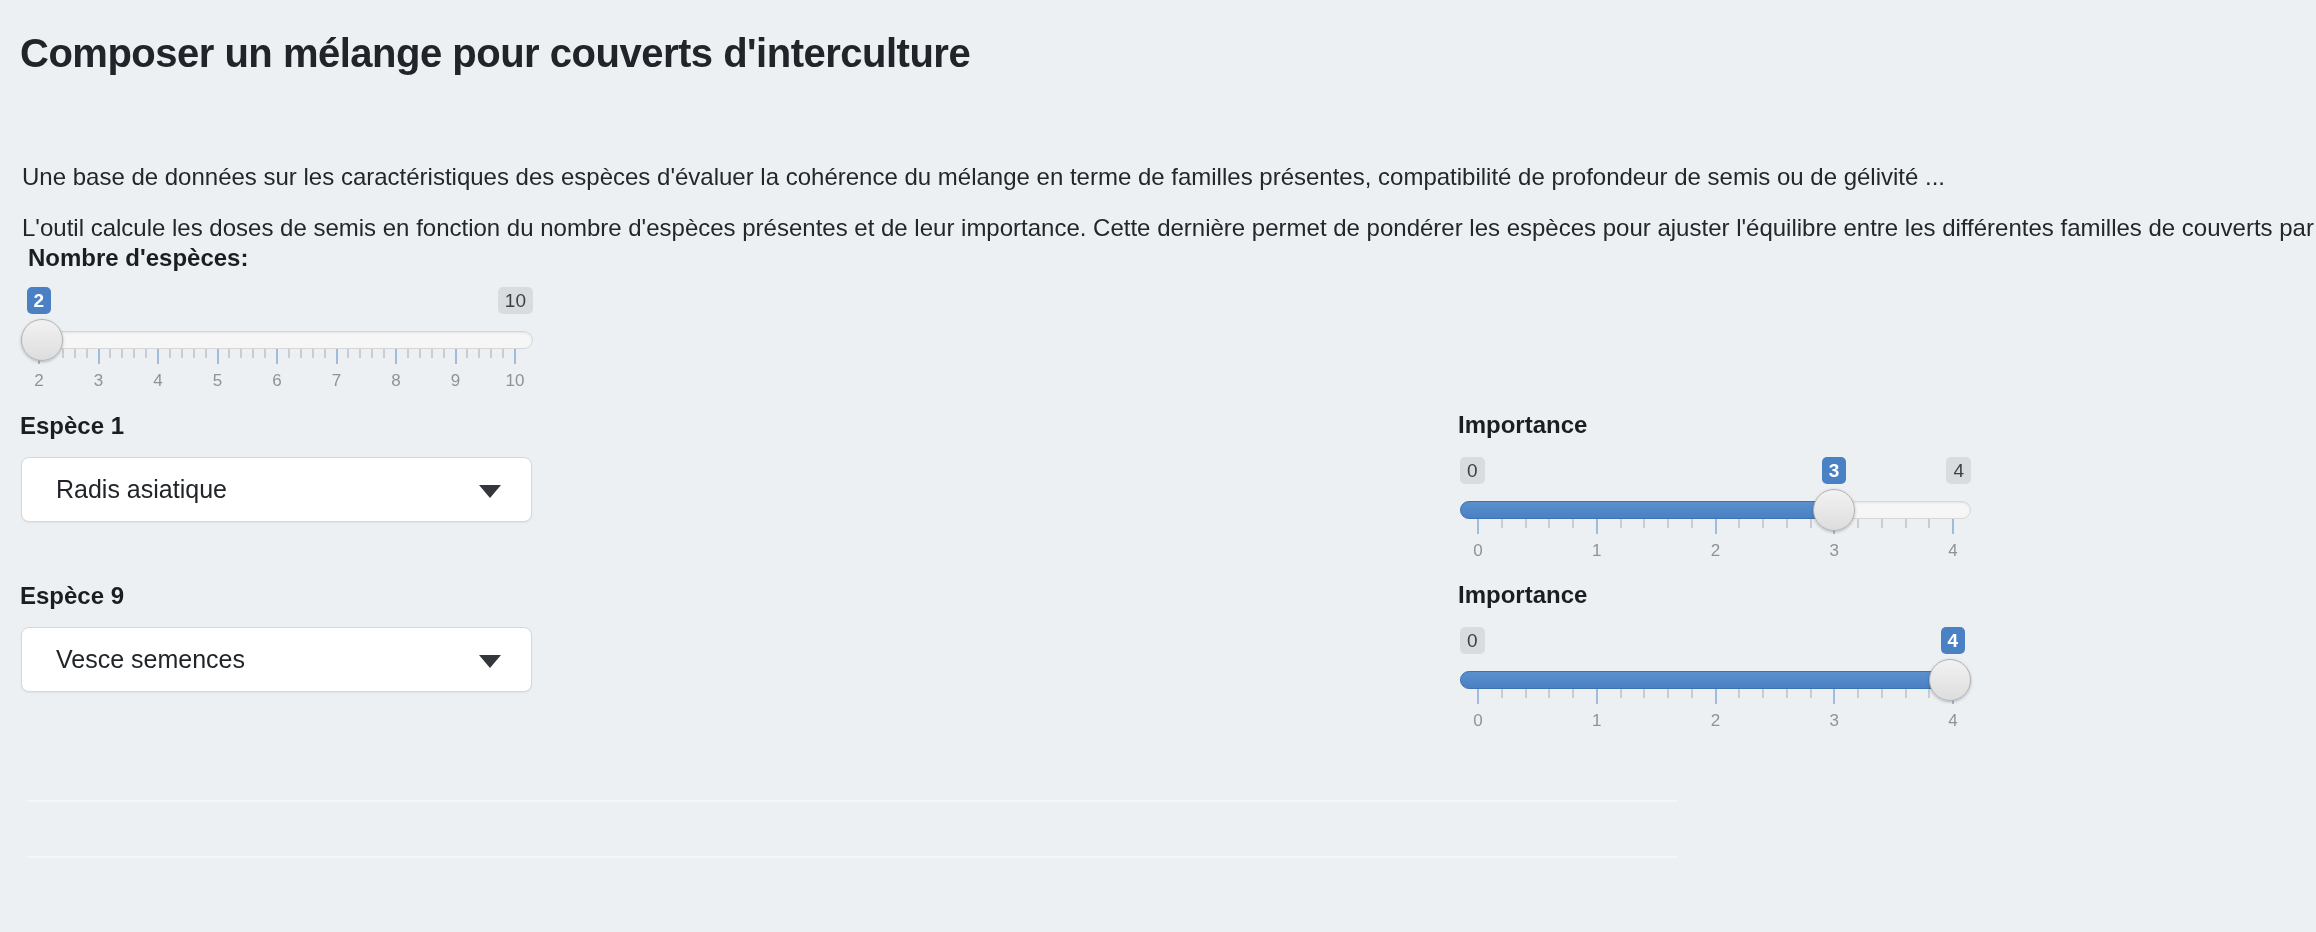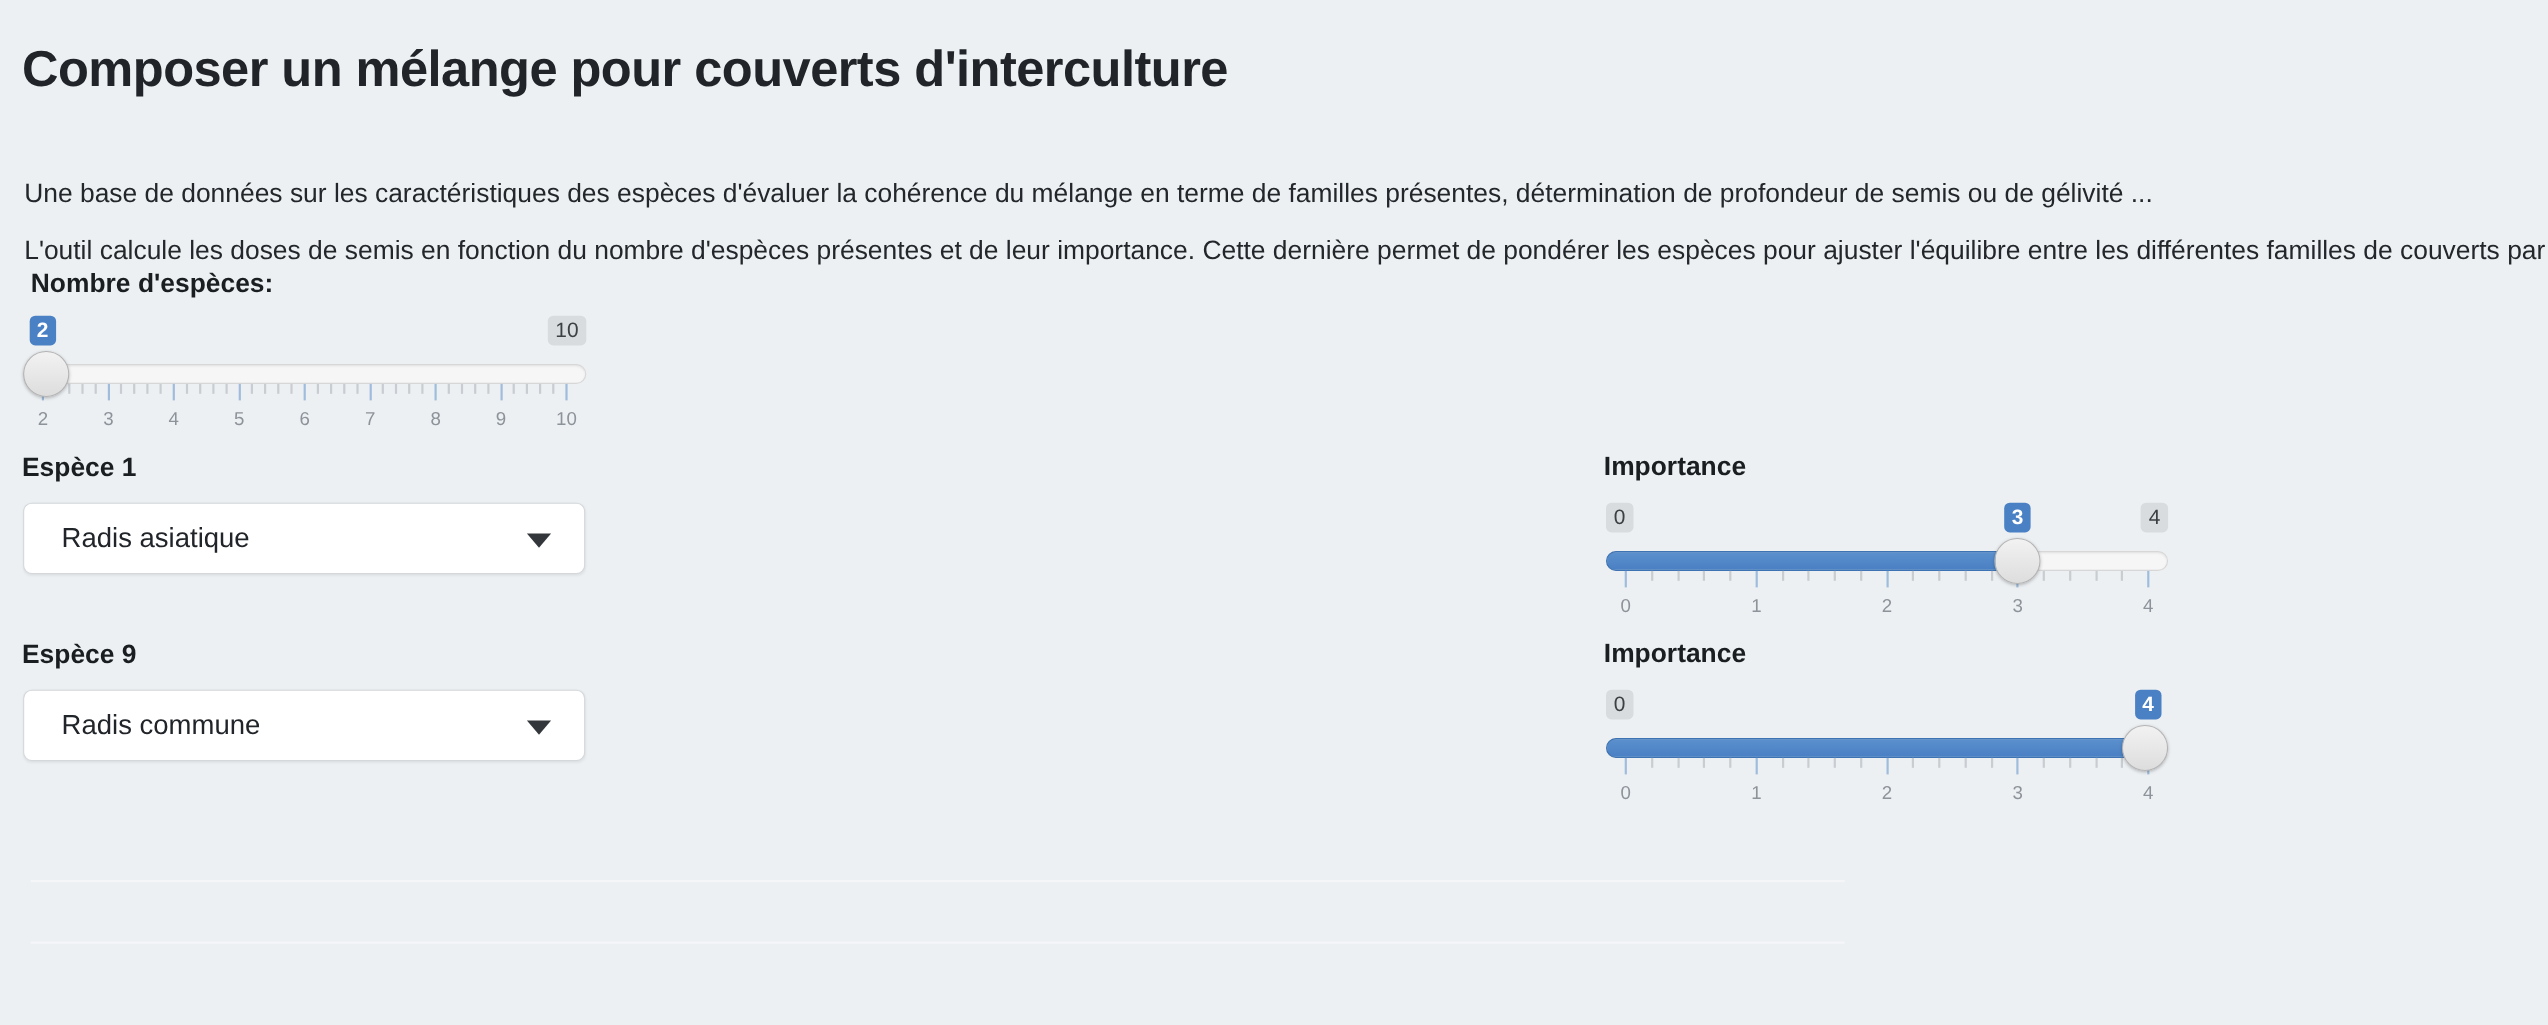--- a/index.html
+++ b/index.html
@@ -1,19 +1,19 @@
 <!DOCTYPE html>
 <html><head>
 <meta charset="utf-8">
 <style>
   html,body{margin:0;padding:0;}
   body{background:#edf0f3;font-family:"Liberation Sans","DejaVu Sans",sans-serif;}
   .page{position:relative;width:2316px;height:932px;background:#edf0f3;overflow:hidden;}
 
-  .title{position:absolute;left:20px;top:4px;font-size:46px;font-weight:600;color:#212529;letter-spacing:-0.5px;}
+  .title{position:absolute;left:20px;top:4px;font-size:40px;font-weight:600;color:#212529;letter-spacing:-0.5px;}
   .para{position:absolute;left:22px;font-size:24px;color:#23272b;white-space:nowrap;}
   .p1{top:88px;} .p2{top:139px;} .p3{top:190px;}
 
   .field-label{position:absolute;font-size:24px;font-weight:700;color:#1b1e21;white-space:nowrap;}
 
   
   .slider{position:absolute;height:110px;}
   .irs-badge{position:absolute;top:0;height:27px;line-height:27px;padding:0 7px;border-radius:5px;font-size:19px;white-space:nowrap;}
   .irs-badge.blue{background:#4a80c4;color:#ffffff;font-weight:700;}
   .irs-badge.gray{background:#d9dcdf;color:#3c4043;}
@@ -33,21 +33,21 @@
   .tbl{position:absolute;left:28px;top:745px;width:1660px;height:185px;}
   .tr-divider{position:absolute;left:0;width:1649px;height:2px;background:#f4f6f8;}
 </style>
 </head>
 <body>
 
 <div class="page">
 
   <h1 class="title">Composer un mélange pour couverts d'interculture</h1>
 
-  <p class="para p2">Une base de données sur les caractéristiques des espèces d'évaluer la cohérence du mélange en terme de familles présentes, détermination de profondeur de semis ou de gélivité ...</p>
+  <p class="para p2">Une base de données sur les caractéristiques des espèces d'évaluer la cohérence du mélange en terme de familles présentes, compatibilité de profondeur de semis ou de gélivité ...</p>
   <p class="para p3">L'outil calcule les doses de semis en fonction du nombre d'espèces présentes et de leur importance. Cette dernière permet de pondérer les espèces pour ajuster l'équilibre entre les différentes familles de couverts par exemple.</p>
 
   <div class="field-label" style="left:28px;top:244px;">Nombre d'espèces:</div>
   <div class="slider" style="left:21px;top:287px;width:512px;">
       <div class="irs-track"></div>
       <div class="irs-tick major" style="left: 17px;"></div>
       <div class="irs-tick-label" style="left: -2px;">2</div>
       <div class="irs-tick" style="left: 28.9px;"></div>
       <div class="irs-tick" style="left: 40.8px;"></div>
       <div class="irs-tick" style="left: 52.7px;"></div>
@@ -137,21 +137,21 @@
       <div class="irs-tick major" style="left: 492px;"></div>
       <div class="irs-tick-label" style="left: 473px;">4</div>
       <div class="irs-handle" style="left: 353.25px;"></div>
       <div class="irs-badge gray" style="left: 0px;">0</div>
       <div class="irs-badge gray" style="right: 0px;">4</div>
       <div class="irs-badge blue" style="left: 361.75px;">3</div>
     </div>
 
   <div class="field-label" style="left:20px;top:582px;">Espèce 9</div>
   <div class="select" style="top:627px;">
-    <span class="sel-text">Radis commune</span>
+    <span class="sel-text">Vesce semences</span>
     <span class="caret"></span>
   </div>
   <div class="field-label" style="left:1458px;top:581px;">Importance</div>
   <div class="slider" style="left:1460px;top:627px;width:511px;">
       <div class="irs-track"></div>
       <div class="irs-fill" style="width: 507px;"></div>
       <div class="irs-tick major" style="left: 17px;"></div>
       <div class="irs-tick-label" style="left: -2px;">0</div>
       <div class="irs-tick" style="left: 40.75px;"></div>
       <div class="irs-tick" style="left: 64.5px;"></div>

